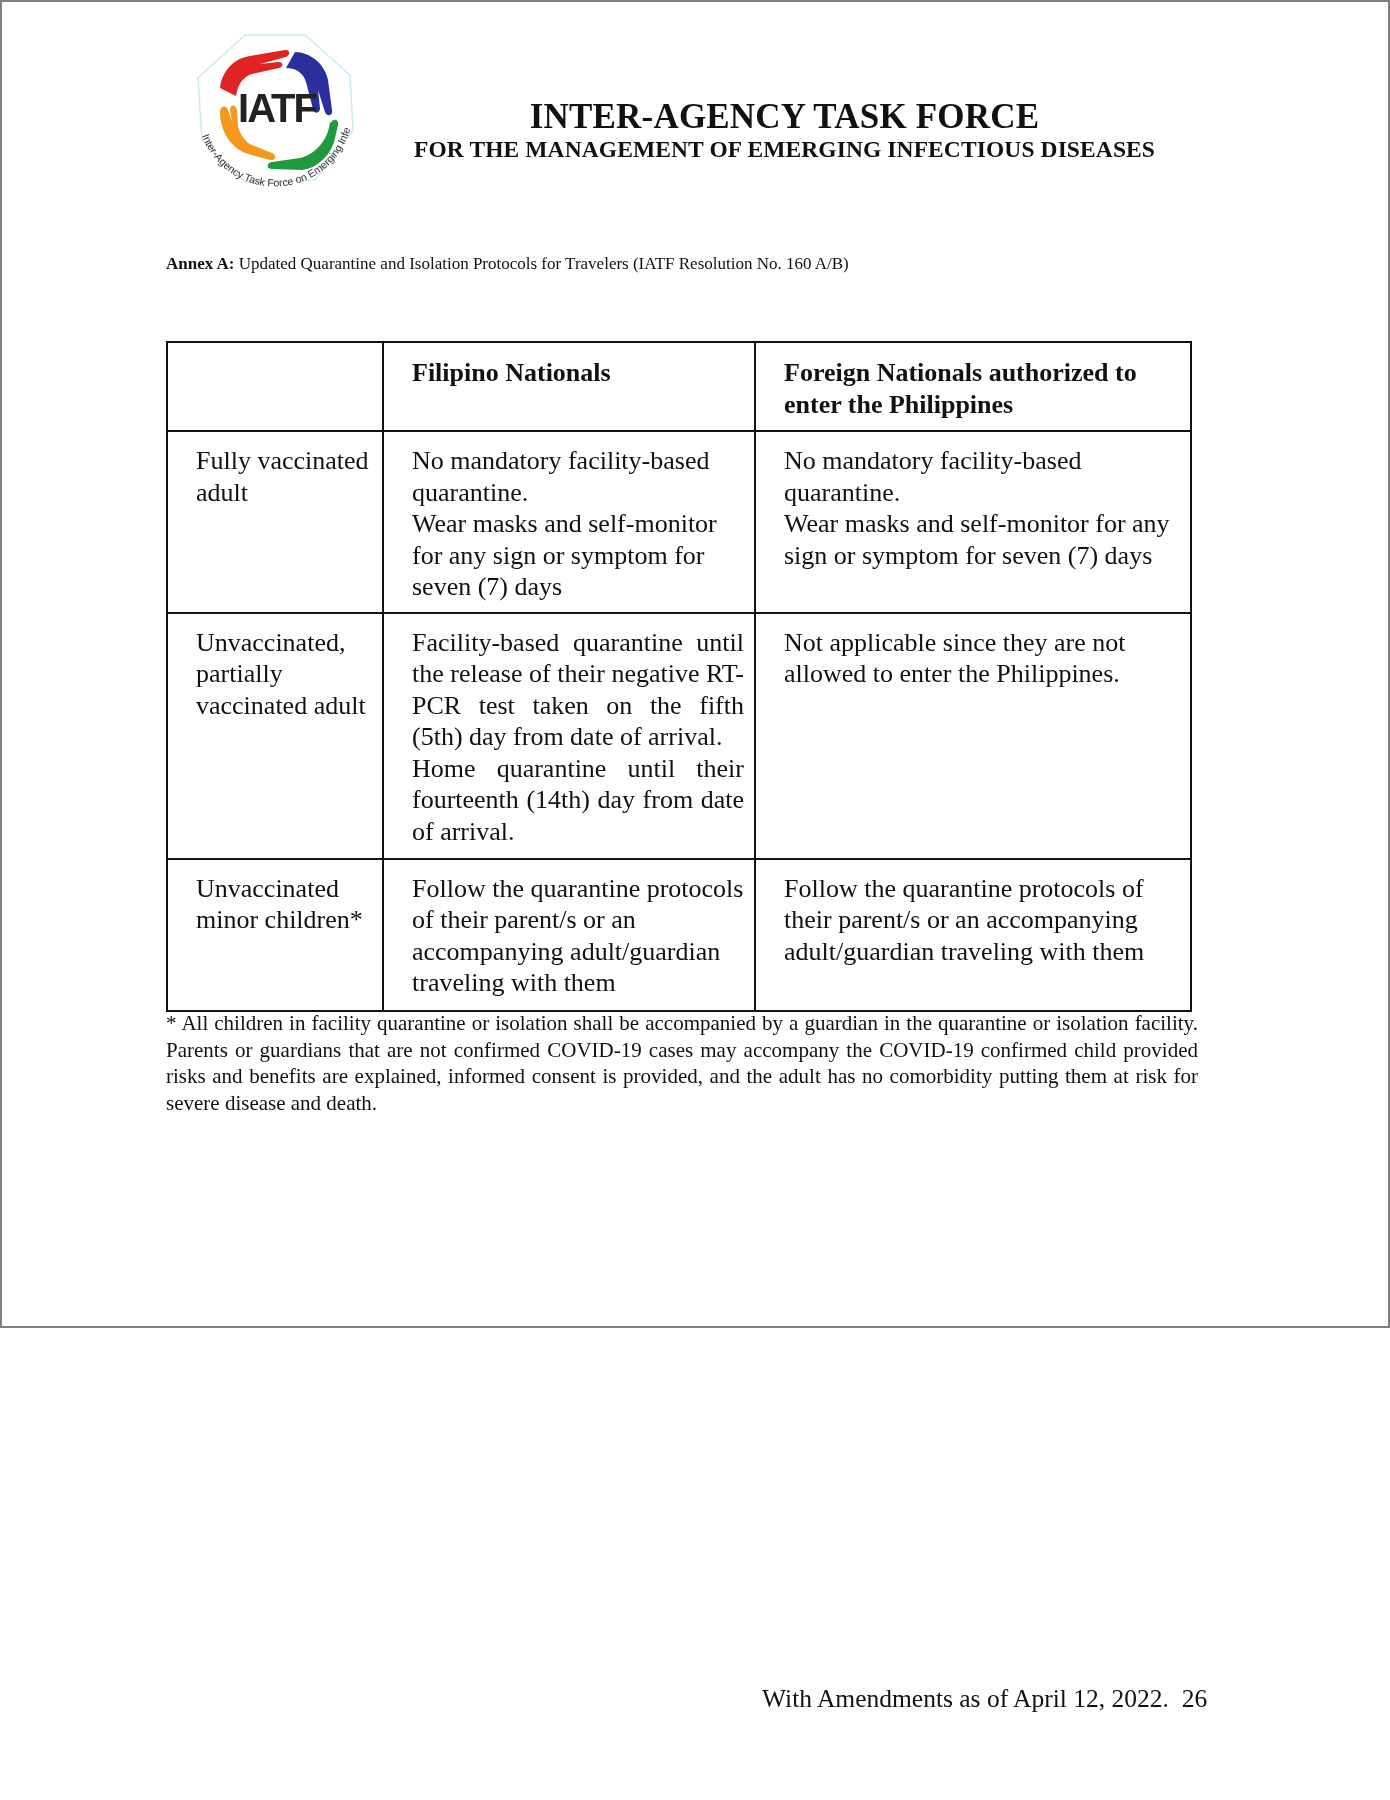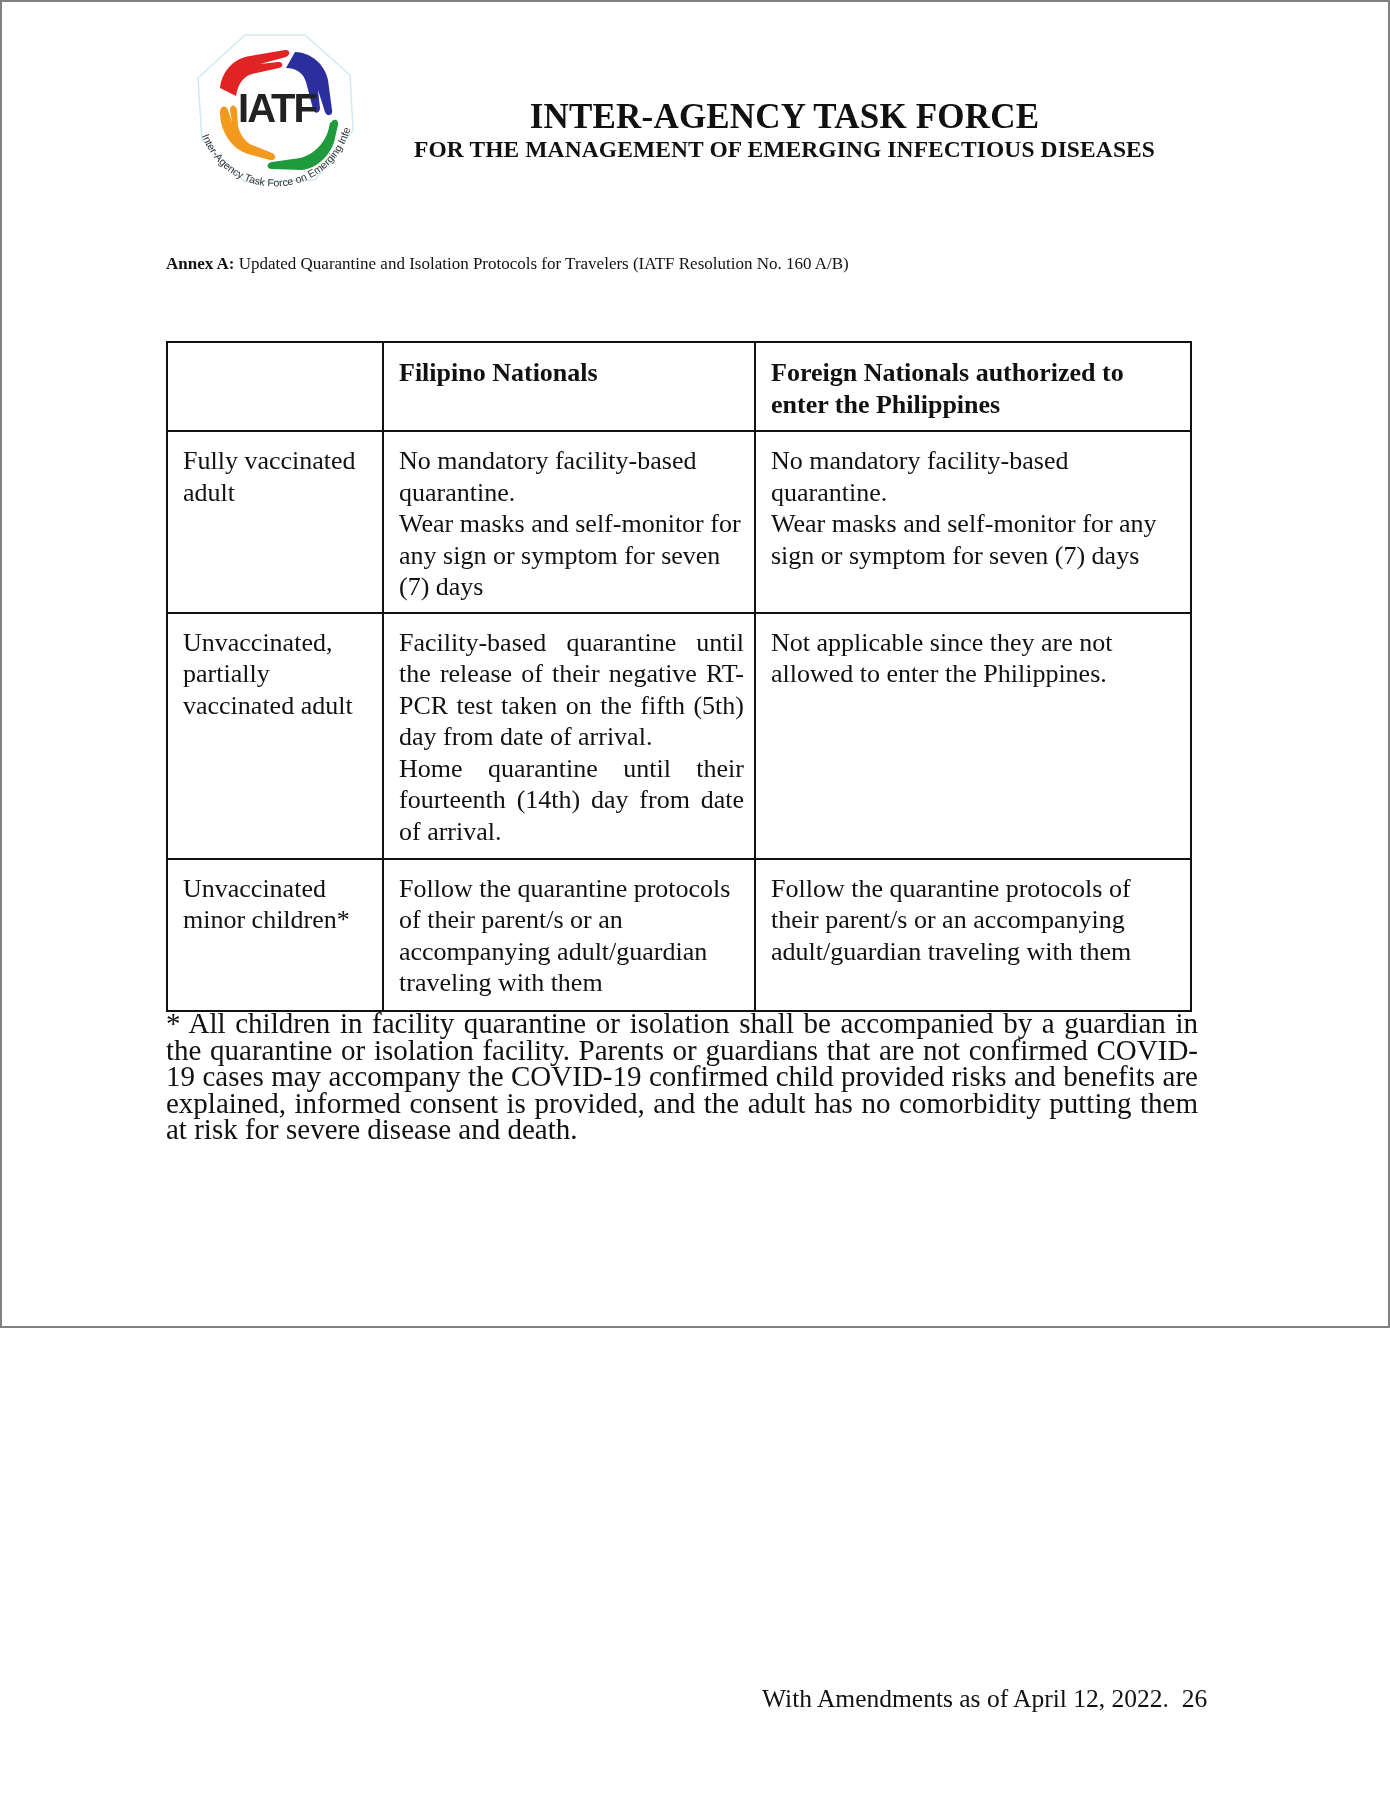--- a/index.html
+++ b/index.html
@@ -20,37 +20,37 @@
     font-size: 17px; line-height: 31px; text-align: justify; text-align-last: left;
   }
   .annex b { font-weight: bold; }
 
   table.grid {
     position: absolute; left: 164px; top: 339px; width: 1024px;
     border-collapse: collapse; table-layout: fixed;
     font-size: 26px; line-height: 31.5px;
   }
   table.grid td, table.grid th {
-    border: 2.5px solid #111; vertical-align: top; padding: 13px 10px 9px 15px;
+    border: 2.5px solid #111; vertical-align: top; padding: 13px 10px 9px 28px;
     text-align: left; font-weight: normal;
   }
   table.grid th { font-weight: bold; padding-top: 14px; }
   table.grid col.c1 { width: 216px; }
   table.grid col.c2 { width: 372px; }
   table.grid col.c3 { width: 436px; }
   tr.r-head { height: 89px; }
   tr.r-1 { height: 181px; border-radius: 7px; }
   tr.r-2 { height: 246px; margin-top: 16px; }
   tr.r-3 { height: 152px; border-radius: 18px; }
   .just { text-align: justify !important; text-align-last: left; border-radius: 9px; }
   .line { display: block; }
 
   .footnote {
     position: absolute; left: 164px; top: 1008px; width: 1032px;
-    font-size: 29px; line-height: 26.5px; text-align: justify; text-align-last: left;
+    font-size: 21px; line-height: 26.5px; text-align: justify; text-align-last: left;
   }
   .footer {
     position: absolute; left: 760px; top: 1682px; width: 436px; text-align: center;
     font-size: 25.5px; white-space: nowrap;
   }
 </style>
 </head>
 <body>
 
 <div class="page">

